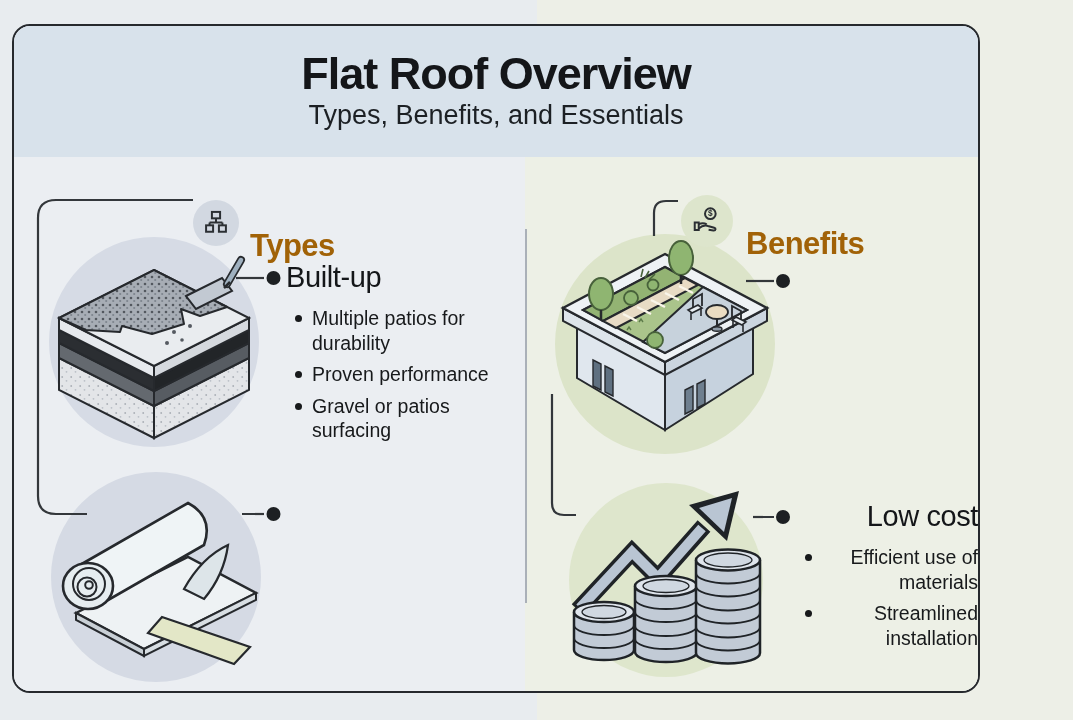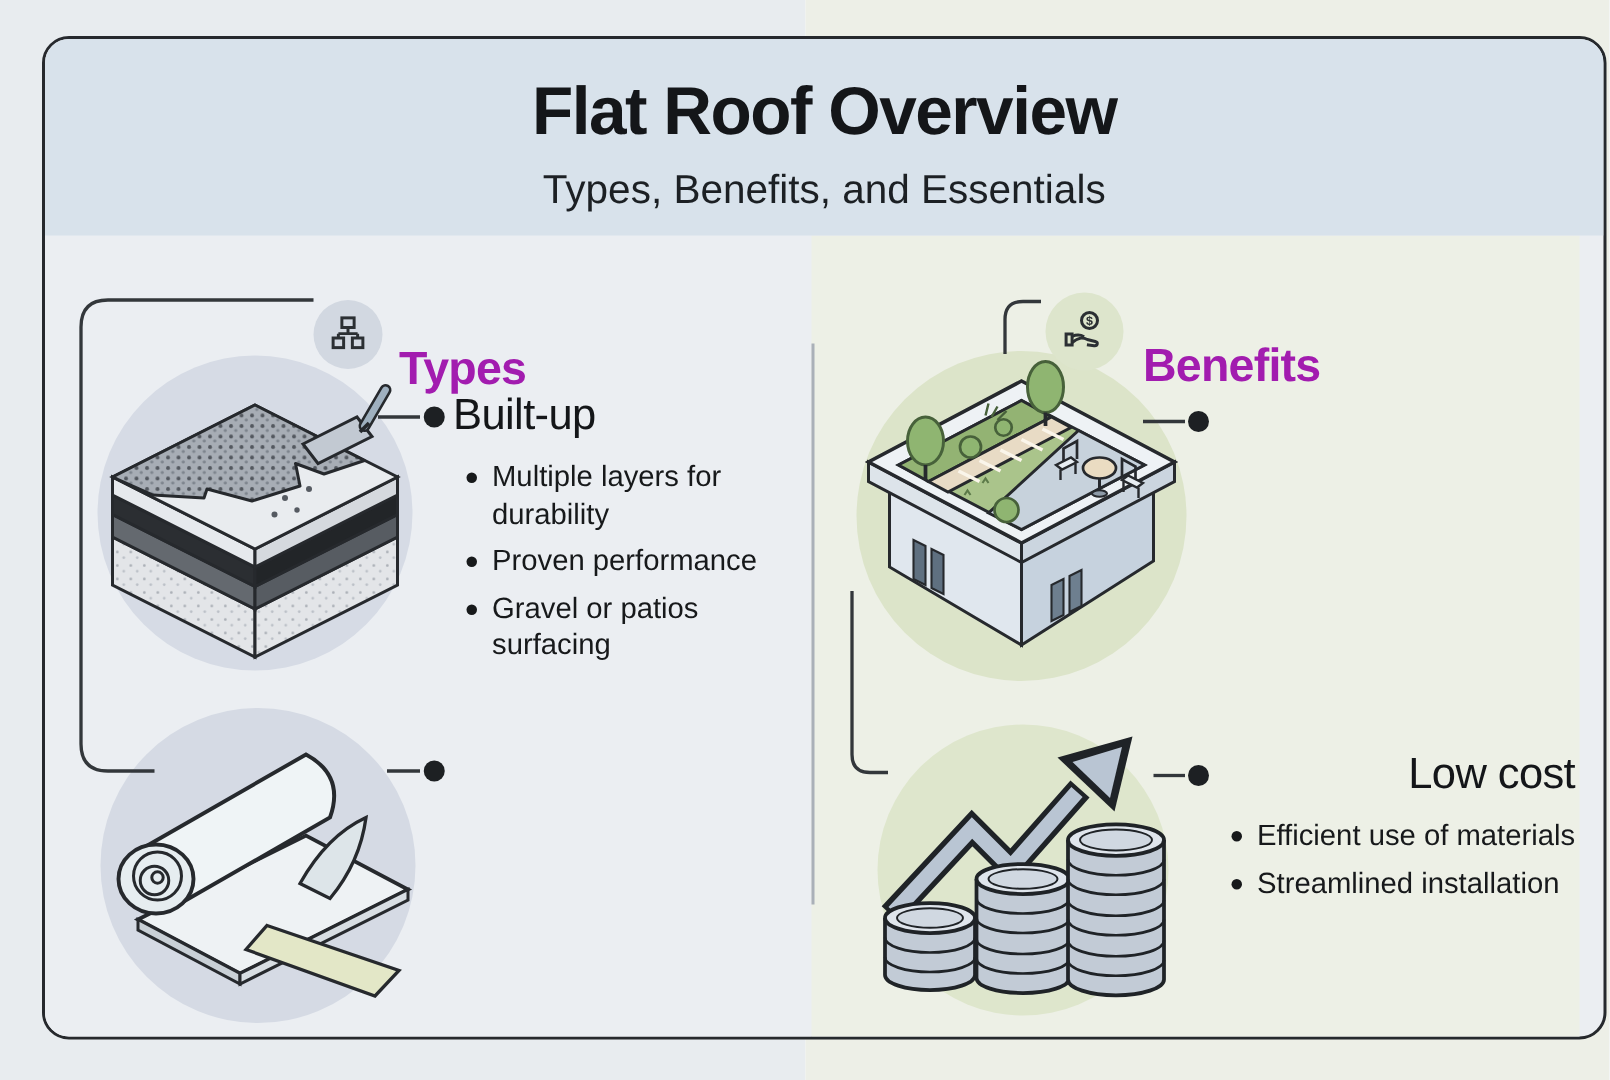--- a/index.html
+++ b/index.html
@@ -3,39 +3,39 @@
 <meta charset="utf-8">
 <style>
   * { margin:0; padding:0; box-sizing:border-box; }
   html,body { width:1073px; height:720px; }
   body { font-family:"Liberation Sans", sans-serif; color:#17191b; }
 
   .stage { position:relative; width:1073px; height:720px; overflow:hidden; }
   .bg-left  { position:absolute; left:0; top:0; width:537px; height:720px; background:#e8ecef; }
   .bg-right { position:absolute; left:537px; top:0; width:536px; height:720px; background:#edefe7; }
 
-  .card { position:absolute; left:28px; top:24px; width:1043px; height:669px;
+  .card { position:absolute; left:12px; top:24px; width:968px; height:669px;
           border:2.5px solid #26292d; border-radius:18px; overflow:hidden; background:#ebeef2; }
 
   .card-header { position:absolute; left:0; top:0; width:100%; height:131px;
                  background:#d8e2eb; text-align:center; padding-top:22px; z-index:2; }
   .title { font-size:45px; font-weight:700; letter-spacing:-1px; line-height:52px; color:#141619; }
-  .subtitle { font-size:27px; font-weight:400; line-height:31px; margin-top:11px; color:#1c2024; }
+  .subtitle { font-size:27px; font-weight:400; line-height:31px; margin-top:0; color:#1c2024; }
 
   .panel-left  { position:absolute; left:0; top:131px; width:511px; height:538px; background:#ebeef2; }
   .panel-right { position:absolute; left:511px; top:131px; width:512px; height:538px; background:#edf0e6; }
   .divider { position:absolute; left:511px; top:203px; width:2px; height:374px; background:#aab0b8; }
 
   .section-header { position:absolute; display:flex; align-items:center; z-index:4; }
   .section-header.types { left:179px; top:155px; gap:11px; }
   .section-header.benefits { left:667px; top:153px; gap:13px; }
   .icon-circle { border-radius:50%; display:flex; align-items:center; justify-content:center; flex:none; }
   .icon-circle.blue  { width:46px; height:46px; background:#d2d8e1; }
   .icon-circle.green { width:52px; height:52px; background:#dde5cc; }
-  .section-label { font-size:31px; font-weight:700; letter-spacing:-0.5px; color:#a21caf;margin-top:47px; }
+  .section-label { font-size:31px; font-weight:700; letter-spacing:-0.5px; color:#a16207;margin-top:47px; }
 
   .illu { position:absolute; z-index:3; }
   .connectors { position:absolute; left:0; top:0; z-index:5; pointer-events:none; }
 
   .item-block { position:absolute; z-index:6; }
   .item-title { font-size:29px; font-weight:400; letter-spacing:-0.4px; line-height:40px; color:#141619; }
   .bullets { list-style:none; margin:9px 0 0 9px; display:flex; flex-direction:column; gap:7px; }
   .bullets li { display:flex; gap:10px; }
   .bdot { width:7px; height:7px; border-radius:50%; background:#17191b; flex:none; margin-top:9px; }
   .btext { max-width:216px; font-size:19.5px; line-height:24.5px; color:#17191b; }
@@ -226,21 +226,21 @@
         <circle cx="769" cy="255" r="7"></circle>
         <circle cx="769" cy="491" r="7"></circle>
       </g>
     </svg>
 
     <div class="item-block" style="left:272px; top:231px;">
       <div class="item-title">Built-up</div>
       <ul class="bullets">
         <li>
             <span class="bdot"></span>
-            <span class="btext">Multiple layers for durability</span>
+            <span class="btext">Multiple patios for durability</span>
           </li>
         <li>
             <span class="bdot"></span>
             <span class="btext">Proven performance</span>
           </li>
         <li>
             <span class="bdot"></span>
             <span class="btext">Gravel or patios surfacing</span>
           </li>
       </ul>

